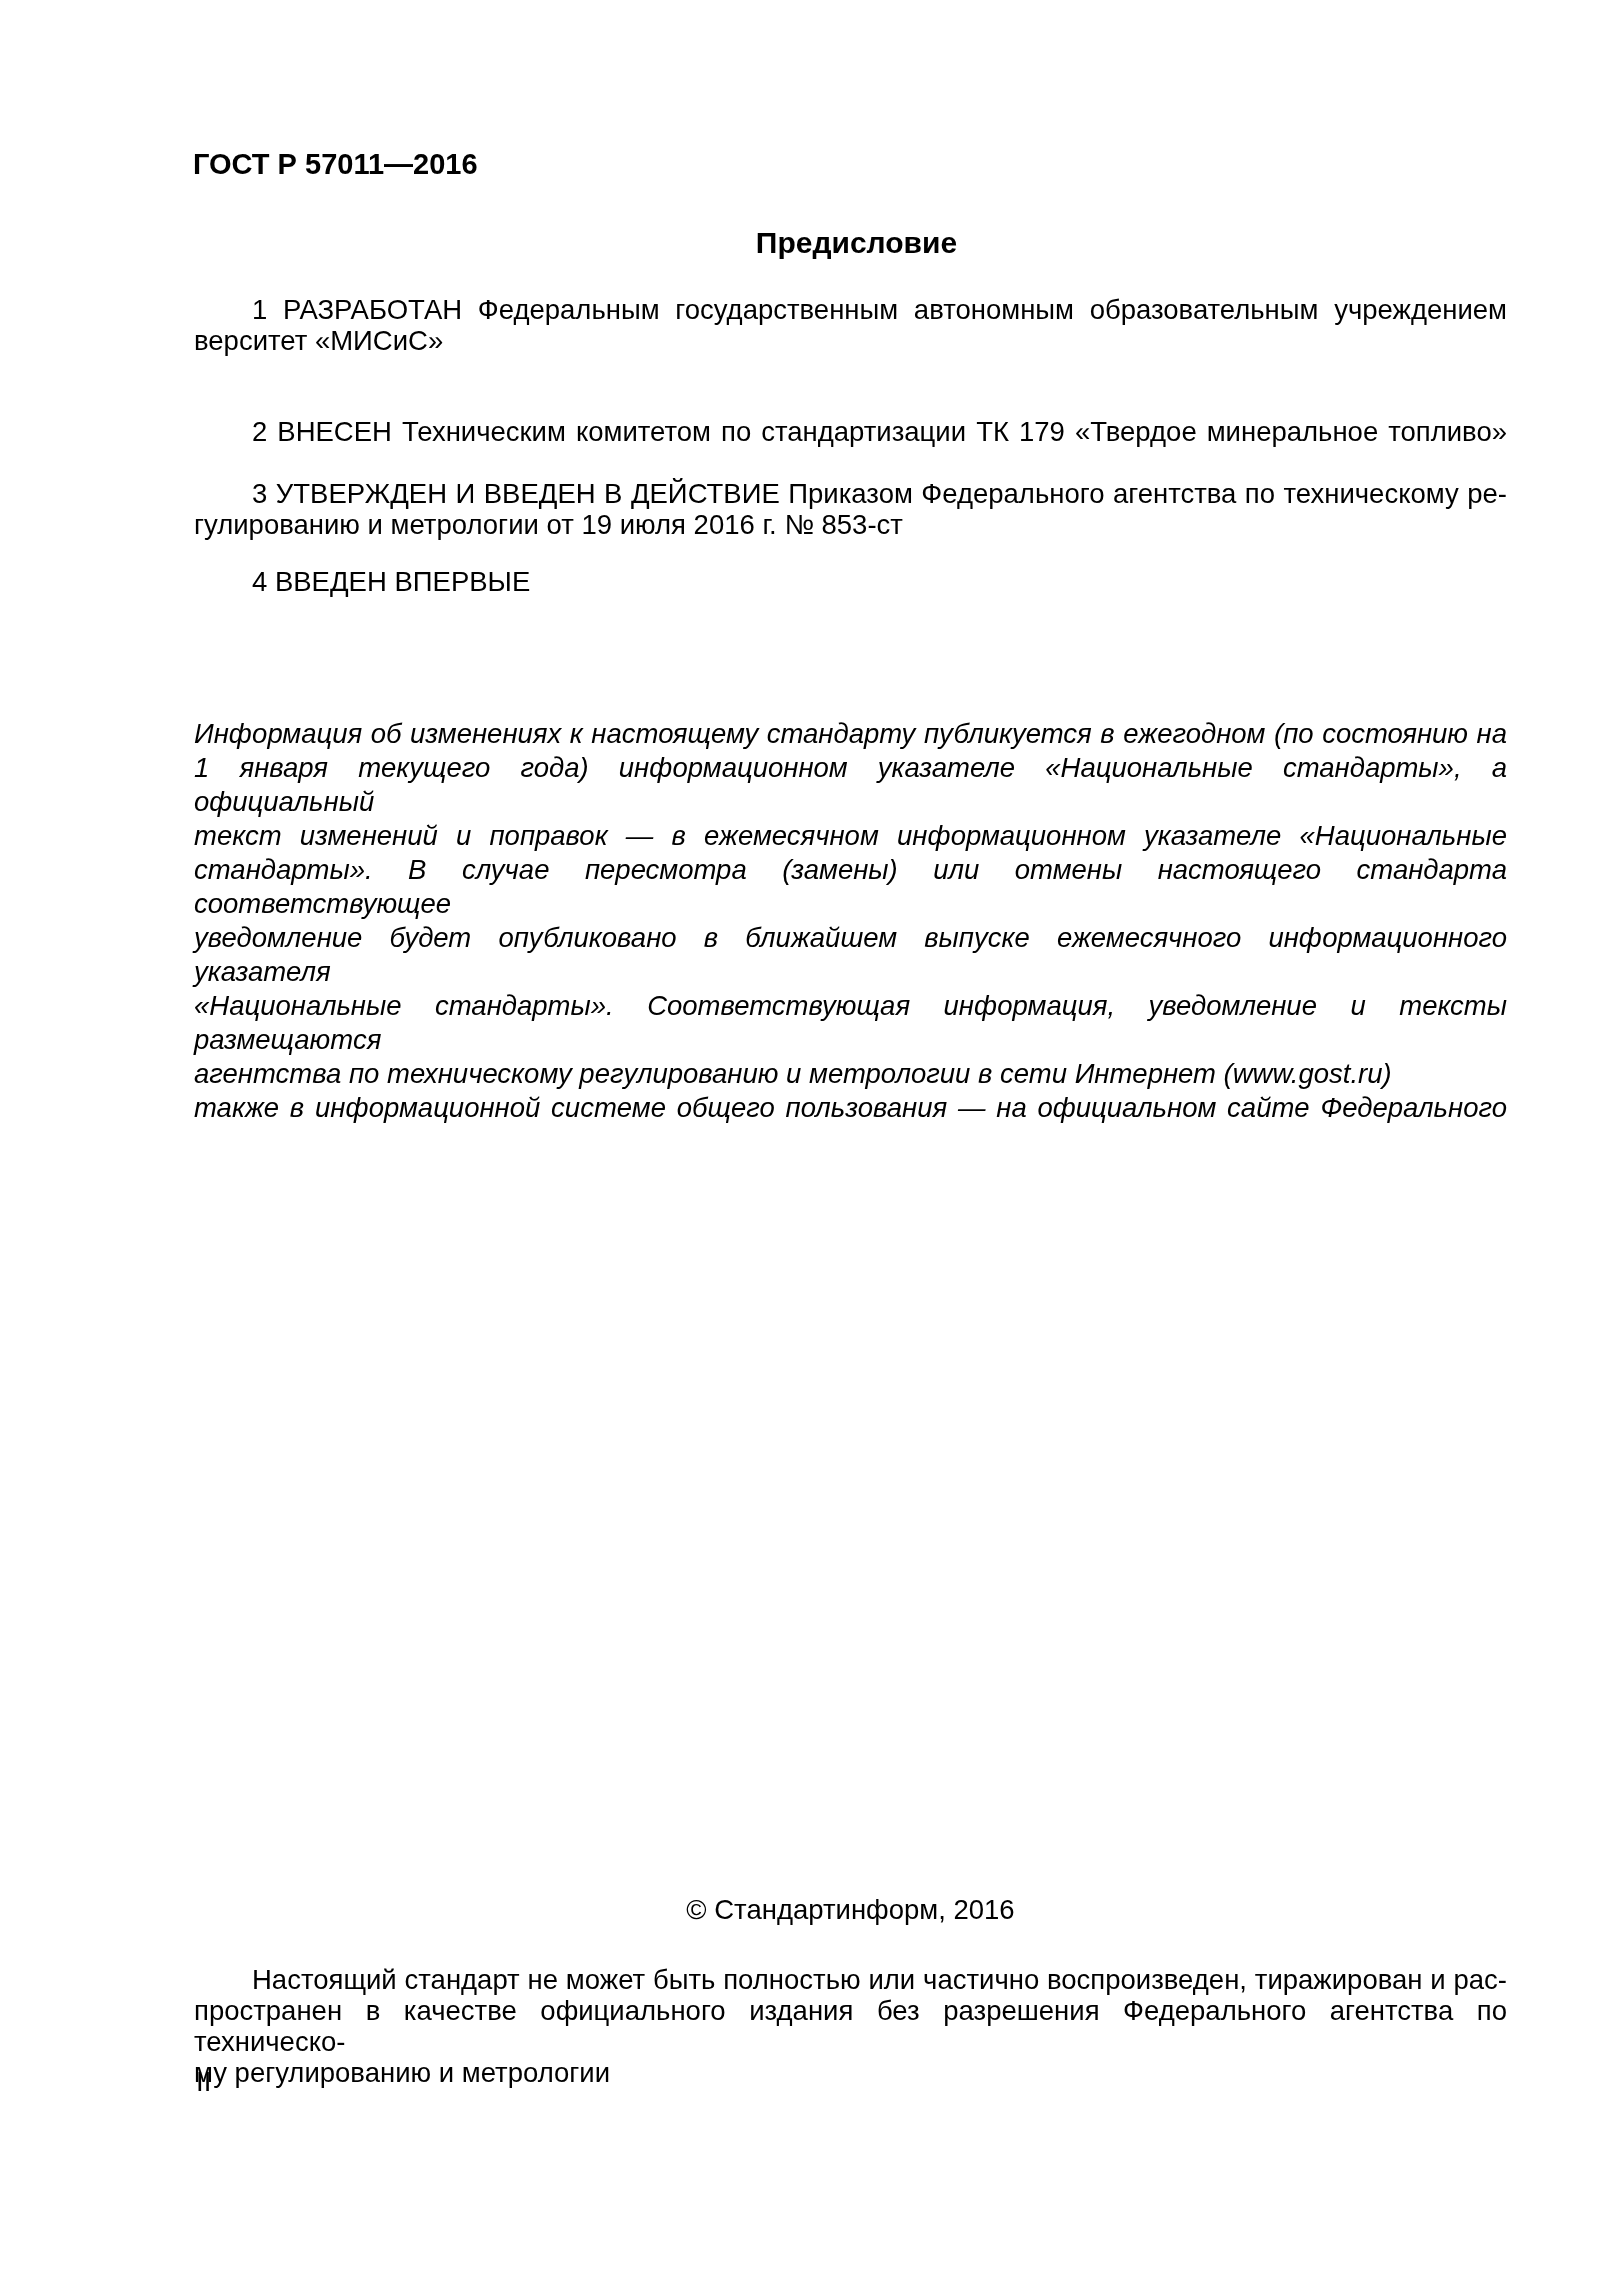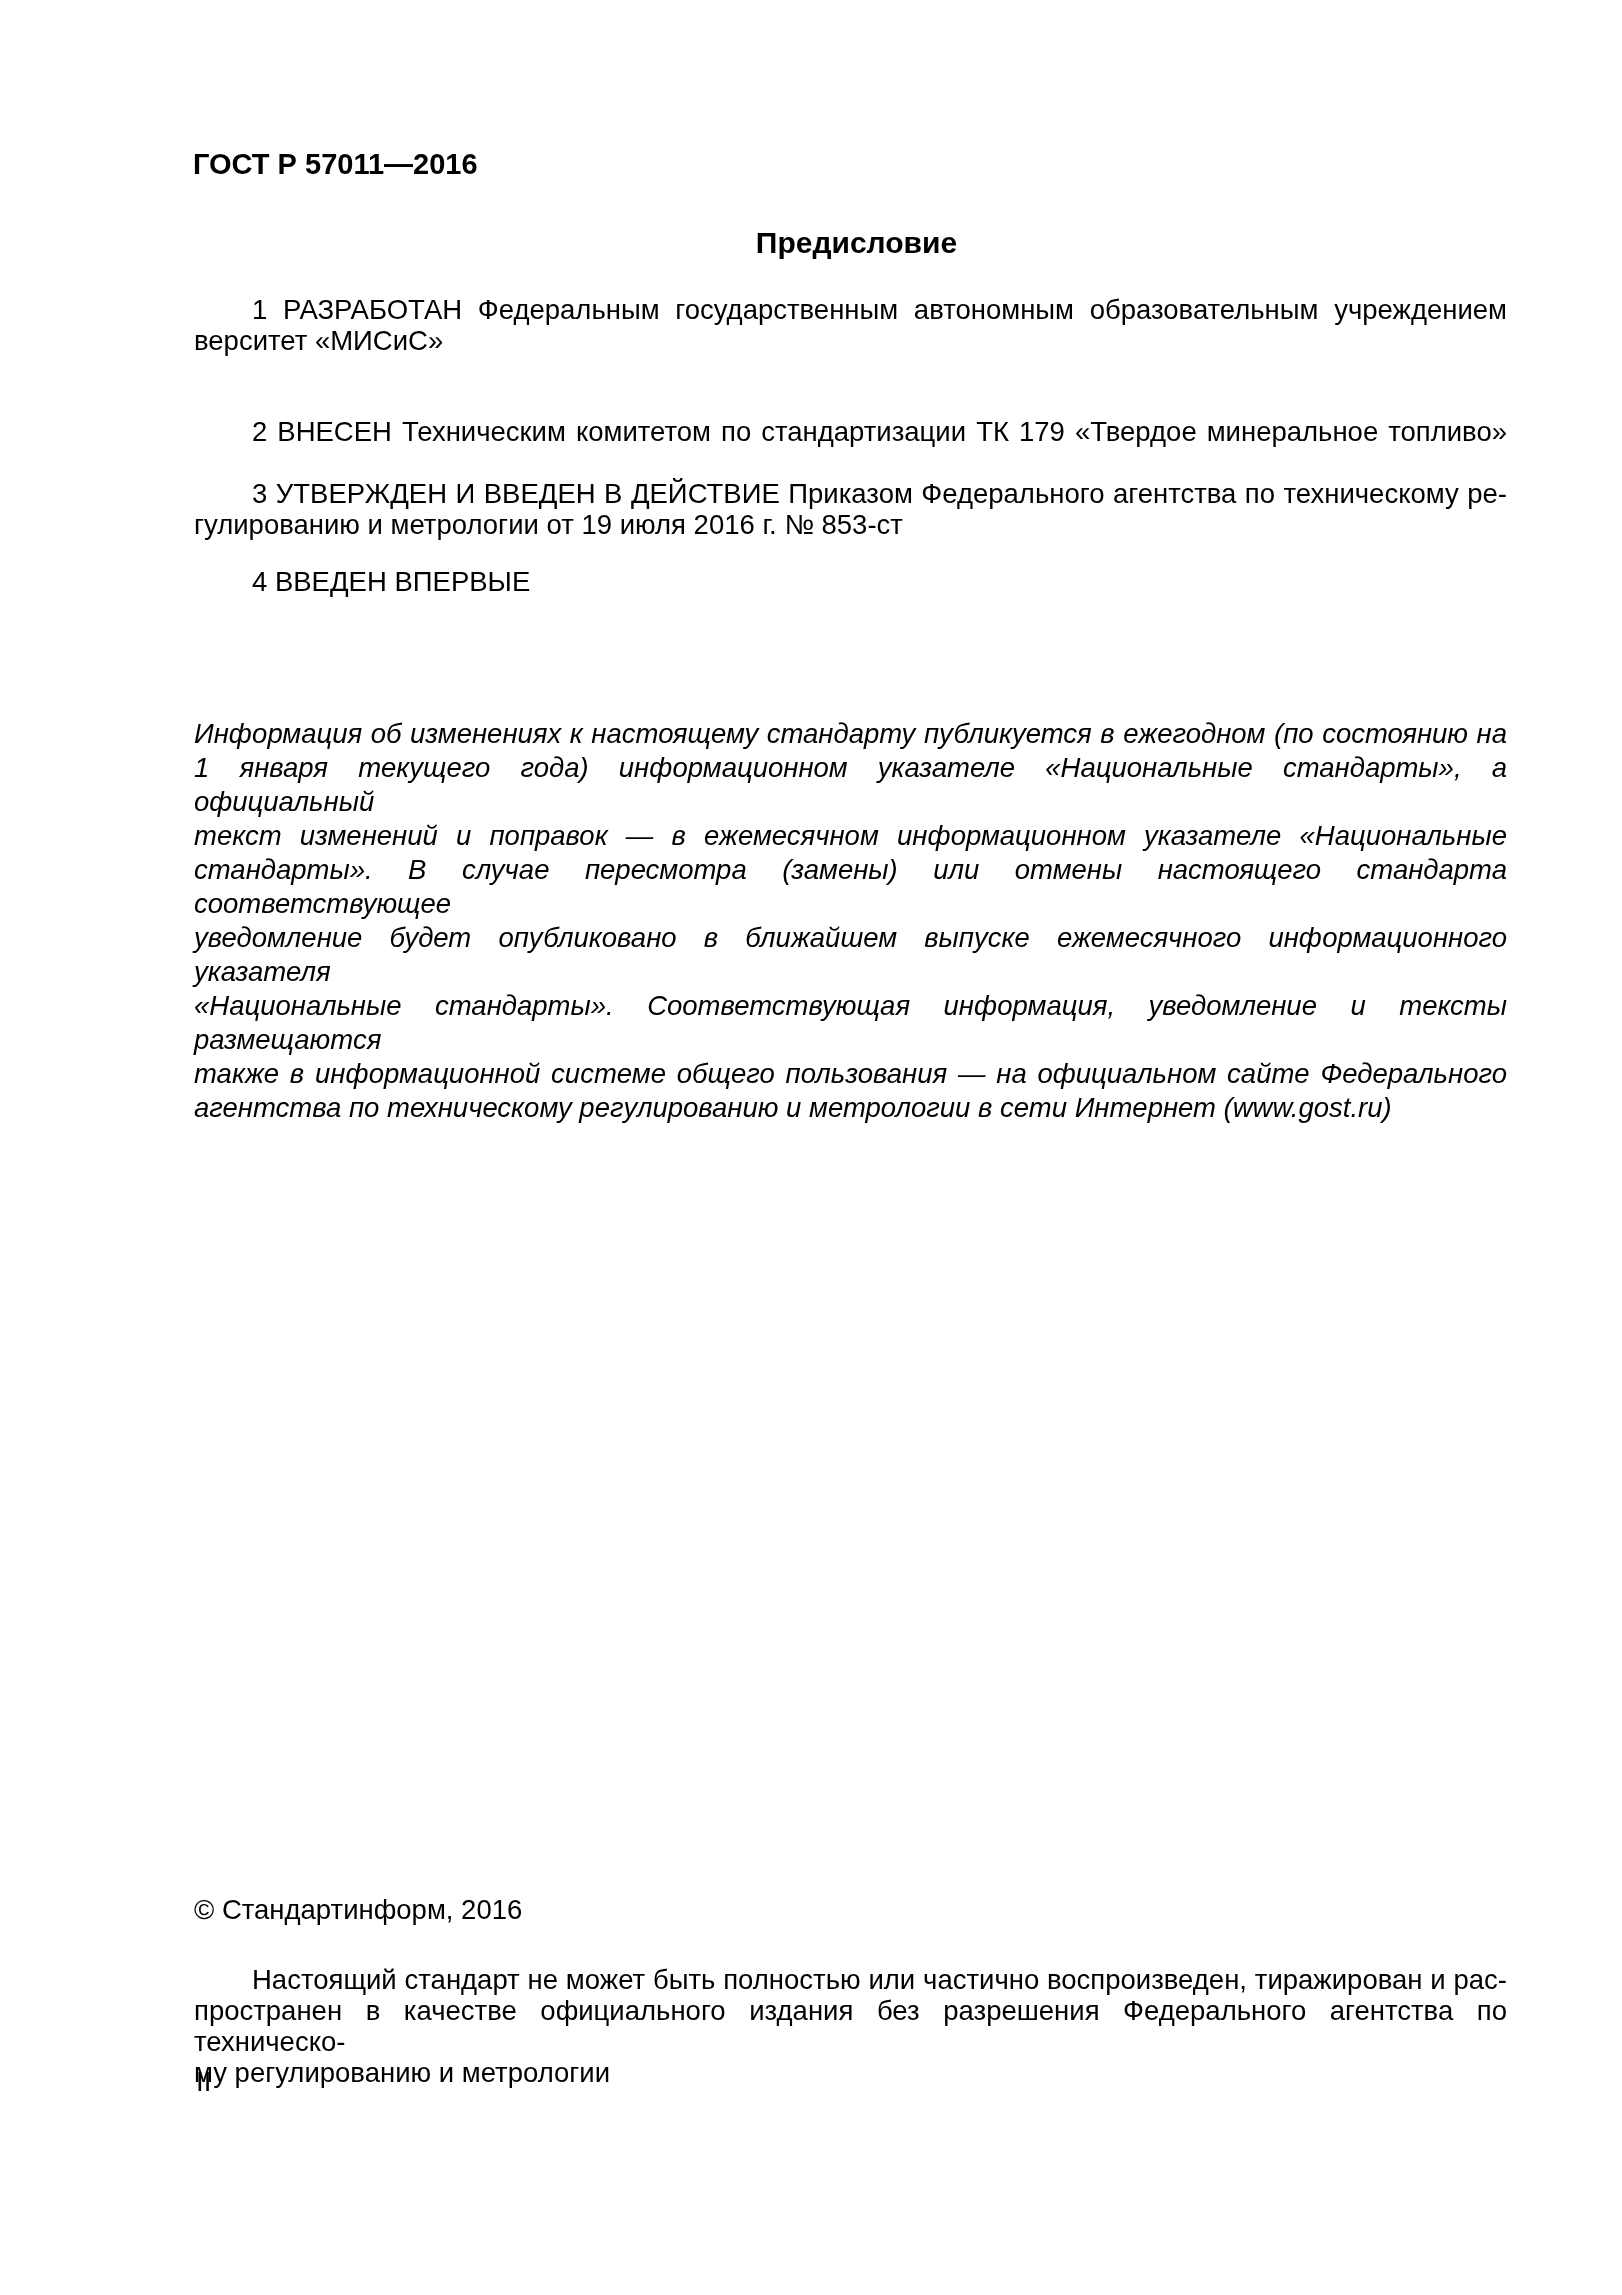--- a/index.html
+++ b/index.html
@@ -48,21 +48,21 @@
     -moz-text-align-last: justify;
   }
   .ind { text-indent: 58px; }
   .copyright {
     position: absolute;
     left: 194px;
     width: 1313px;
     top: 1894px;
     font-size: 27.5px;
     line-height: 31px;
-    text-align: left;
+    text-align: center;
   }
   .pagenum {
     position: absolute;
     left: 196px;
     top: 2066px;
     font-size: 27.5px;
     line-height: 31px;
   }
 </style>
 </head>
@@ -92,22 +92,22 @@
     <span class="ln ind">4 ВВЕДЕН ВПЕРВЫЕ</span>
   </div>
 
   <div class="blk it" style="top:717px">
     <span class="ln jst">Информация об изменениях к настоящему стандарту публикуется в ежегодном (по состоянию на</span>
     <span class="ln jst">1 января текущего года) информационном указателе «Национальные стандарты», а официальный</span>
     <span class="ln jst">текст изменений и поправок — в ежемесячном информационном указателе «Национальные</span>
     <span class="ln jst">стандарты». В случае пересмотра (замены) или отмены настоящего стандарта соответствующее</span>
     <span class="ln jst">уведомление будет опубликовано в ближайшем выпуске ежемесячного информационного указателя</span>
     <span class="ln jst">«Национальные стандарты». Соответствующая информация, уведомление и тексты размещаются</span>
+    <span class="ln">агентства по техническому регулированию и метрологии в сети Интернет (www.gost.ru)</span>
     <span class="ln jst">также в информационной системе общего пользования — на официальном сайте Федерального</span>
-    <span class="ln">агентства по техническому регулированию и метрологии в сети Интернет (www.gost.ru)</span>
   </div>
 
   <div class="copyright">© Стандартинформ, 2016</div>
 
   <div class="blk" style="top:1964px">
     <span class="ln jst ind">Настоящий стандарт не может быть полностью или частично воспроизведен, тиражирован и рас-</span>
     <span class="ln jst">пространен в качестве официального издания без разрешения Федерального агентства по техническо-</span>
     <span class="ln">му регулированию и метрологии</span>
   </div>
 

